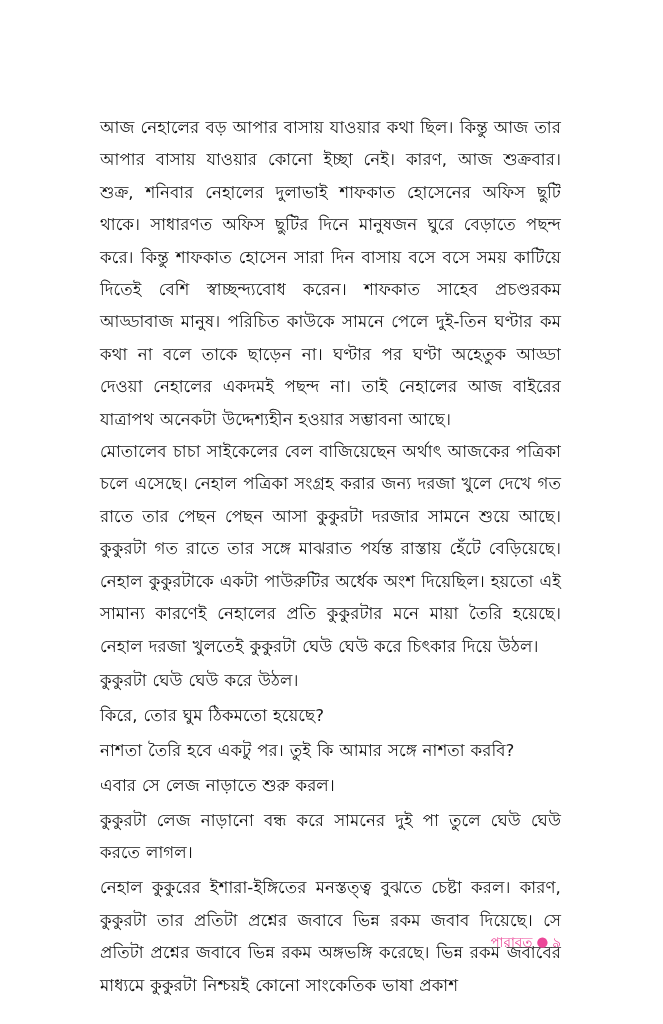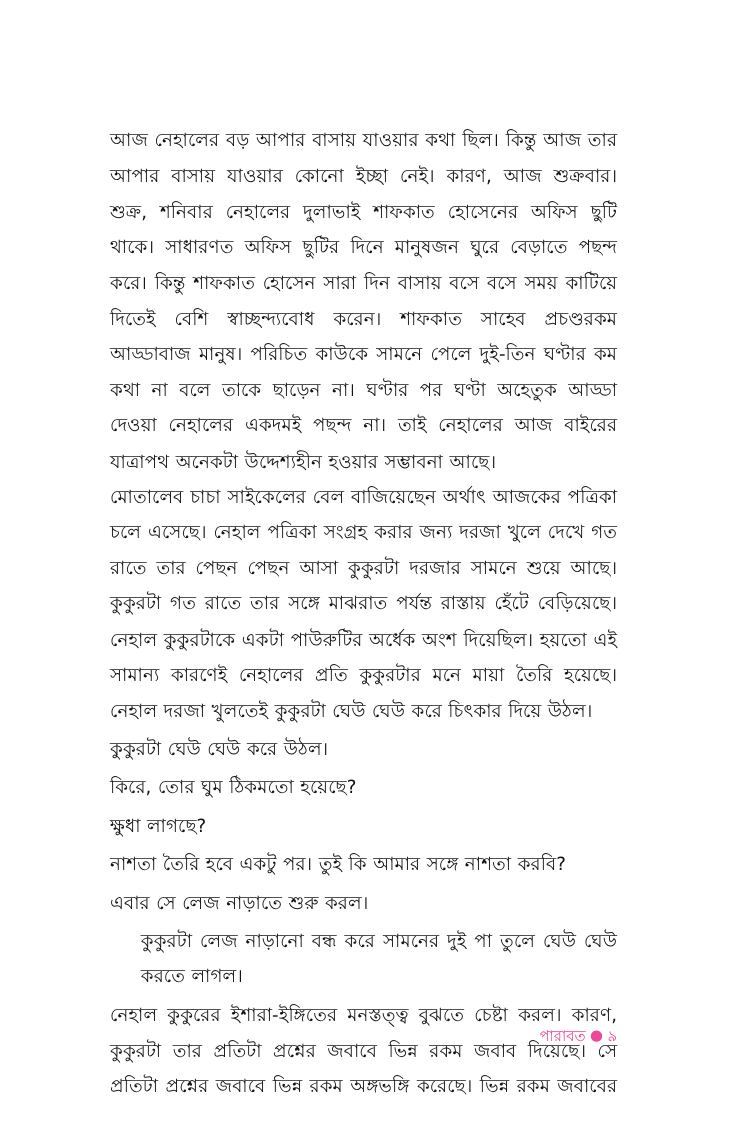--- a/index.html
+++ b/index.html
@@ -35,21 +35,20 @@
     line-height: 32.4px;
     color: #141414;
     font-family: "DejaVu Sans", "Liberation Sans", sans-serif;
     font-weight: 400;
     letter-spacing: 0.1px;
     word-spacing: 0.5px;
     -webkit-font-smoothing: antialiased;
   }
   .para.block {
     text-align-last: left;
-    margin-left: 28px;
   }
   .para + .para {
     margin-top: 0px;
   }
   .para.spaced {
     margin-top: 2.5px;
   }
   
   .para.flush {
     text-align: left;
@@ -79,21 +78,20 @@
   <div class="text-column">
 
     <p class="para">আজ নেহালের বড় আপার বাসায় যাওয়ার কথা ছিল। কিন্তু আজ তার আপার বাসায় যাওয়ার কোনো ইচ্ছা নেই। কারণ, আজ শুক্রবার। শুক্র, শনিবার নেহালের দুলাভাই শাফকাত হোসেনের অফিস ছুটি থাকে। সাধারণত অফিস ছুটির দিনে মানুষজন ঘুরে বেড়াতে পছন্দ করে। কিন্তু শাফকাত হোসেন সারা দিন বাসায় বসে বসে সময় কাটিয়ে দিতেই বেশি স্বাচ্ছন্দ্যবোধ করেন। শাফকাত সাহেব প্রচণ্ডরকম আড্ডাবাজ মানুষ। পরিচিত কাউকে সামনে পেলে দুই-তিন ঘণ্টার কম কথা না বলে তাকে ছাড়েন না। ঘণ্টার পর ঘণ্টা অহেতুক আড্ডা দেওয়া নেহালের একদমই পছন্দ না। তাই নেহালের আজ বাইরের যাত্রাপথ অনেকটা উদ্দেশ্যহীন হওয়ার সম্ভাবনা আছে।</p>
 
     <p class="para">মোতালেব চাচা সাইকেলের বেল বাজিয়েছেন অর্থাৎ আজকের পত্রিকা চলে এসেছে। নেহাল পত্রিকা সংগ্রহ করার জন্য দরজা খুলে দেখে গত রাতে তার পেছন পেছন আসা কুকুরটা দরজার সামনে শুয়ে আছে। কুকুরটা গত রাতে তার সঙ্গে মাঝরাত পর্যন্ত রাস্তায় হেঁটে বেড়িয়েছে। নেহাল কুকুরটাকে একটা পাউরুটির অর্ধেক অংশ দিয়েছিল। হয়তো এই সামান্য কারণেই নেহালের প্রতি কুকুরটার মনে মায়া তৈরি হয়েছে। নেহাল দরজা খুলতেই কুকুরটা ঘেউ ঘেউ করে চিৎকার দিয়ে উঠল।</p>
 
     <p class="para flush spaced">কুকুরটা ঘেউ ঘেউ করে উঠল।</p>
 
     <p class="para flush spaced">কিরে, তোর ঘুম ঠিকমতো হয়েছে?</p>
 
-    <p class="para flush spaced">ক্ষুধা লাগছে?</p>
 
     <p class="para flush spaced">নাশতা তৈরি হবে একটু পর। তুই কি আমার সঙ্গে নাশতা করবি?</p>
 
     <p class="para flush spaced">এবার সে লেজ নাড়াতে শুরু করল।</p>
 
     <p class="para block spaced">কুকুরটা লেজ নাড়ানো বন্ধ করে সামনের দুই পা তুলে ঘেউ ঘেউ করতে লাগল।</p>
 
     <p class="para spaced">নেহাল কুকুরের ইশারা-ইঙ্গিতের মনস্তত্ত্ব বুঝতে চেষ্টা করল। কারণ, কুকুরটা তার প্রতিটা প্রশ্নের জবাবে ভিন্ন রকম জবাব দিয়েছে। সে প্রতিটা প্রশ্নের জবাবে ভিন্ন রকম অঙ্গভঙ্গি করেছে। ভিন্ন রকম জবাবের মাধ্যমে কুকুরটা নিশ্চয়ই কোনো সাংকেতিক ভাষা প্রকাশ</p>
 
   </div>

